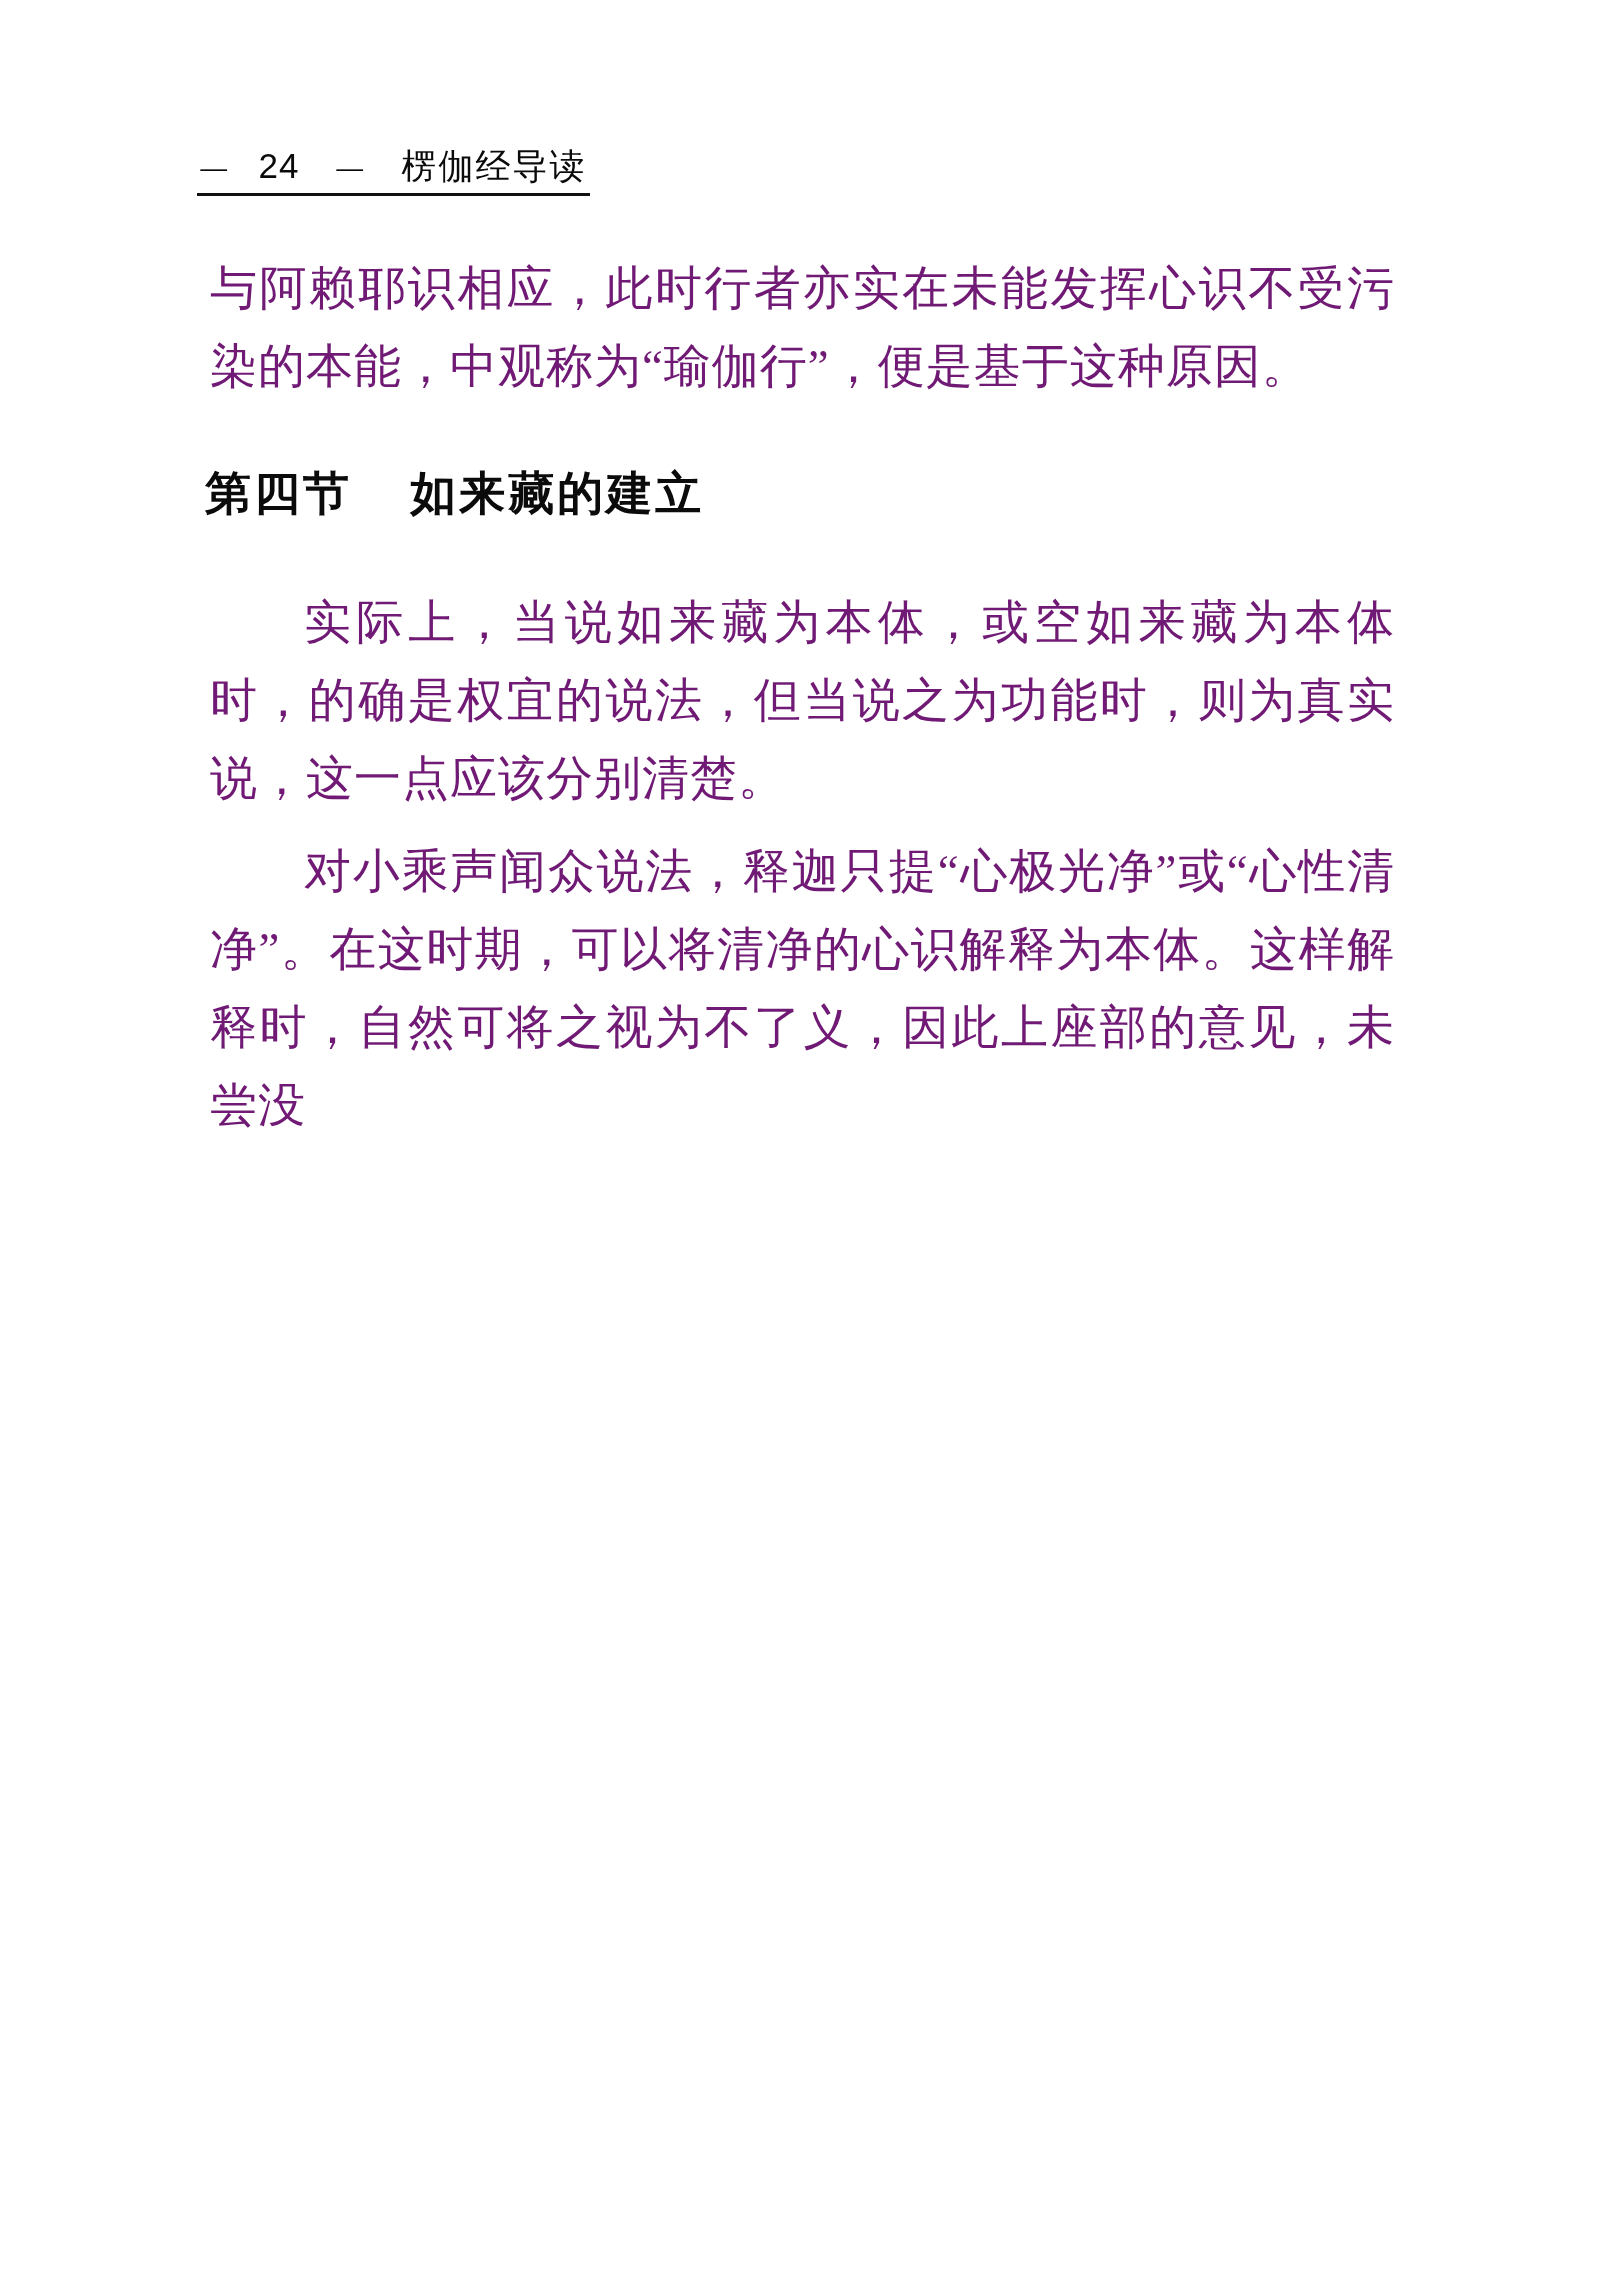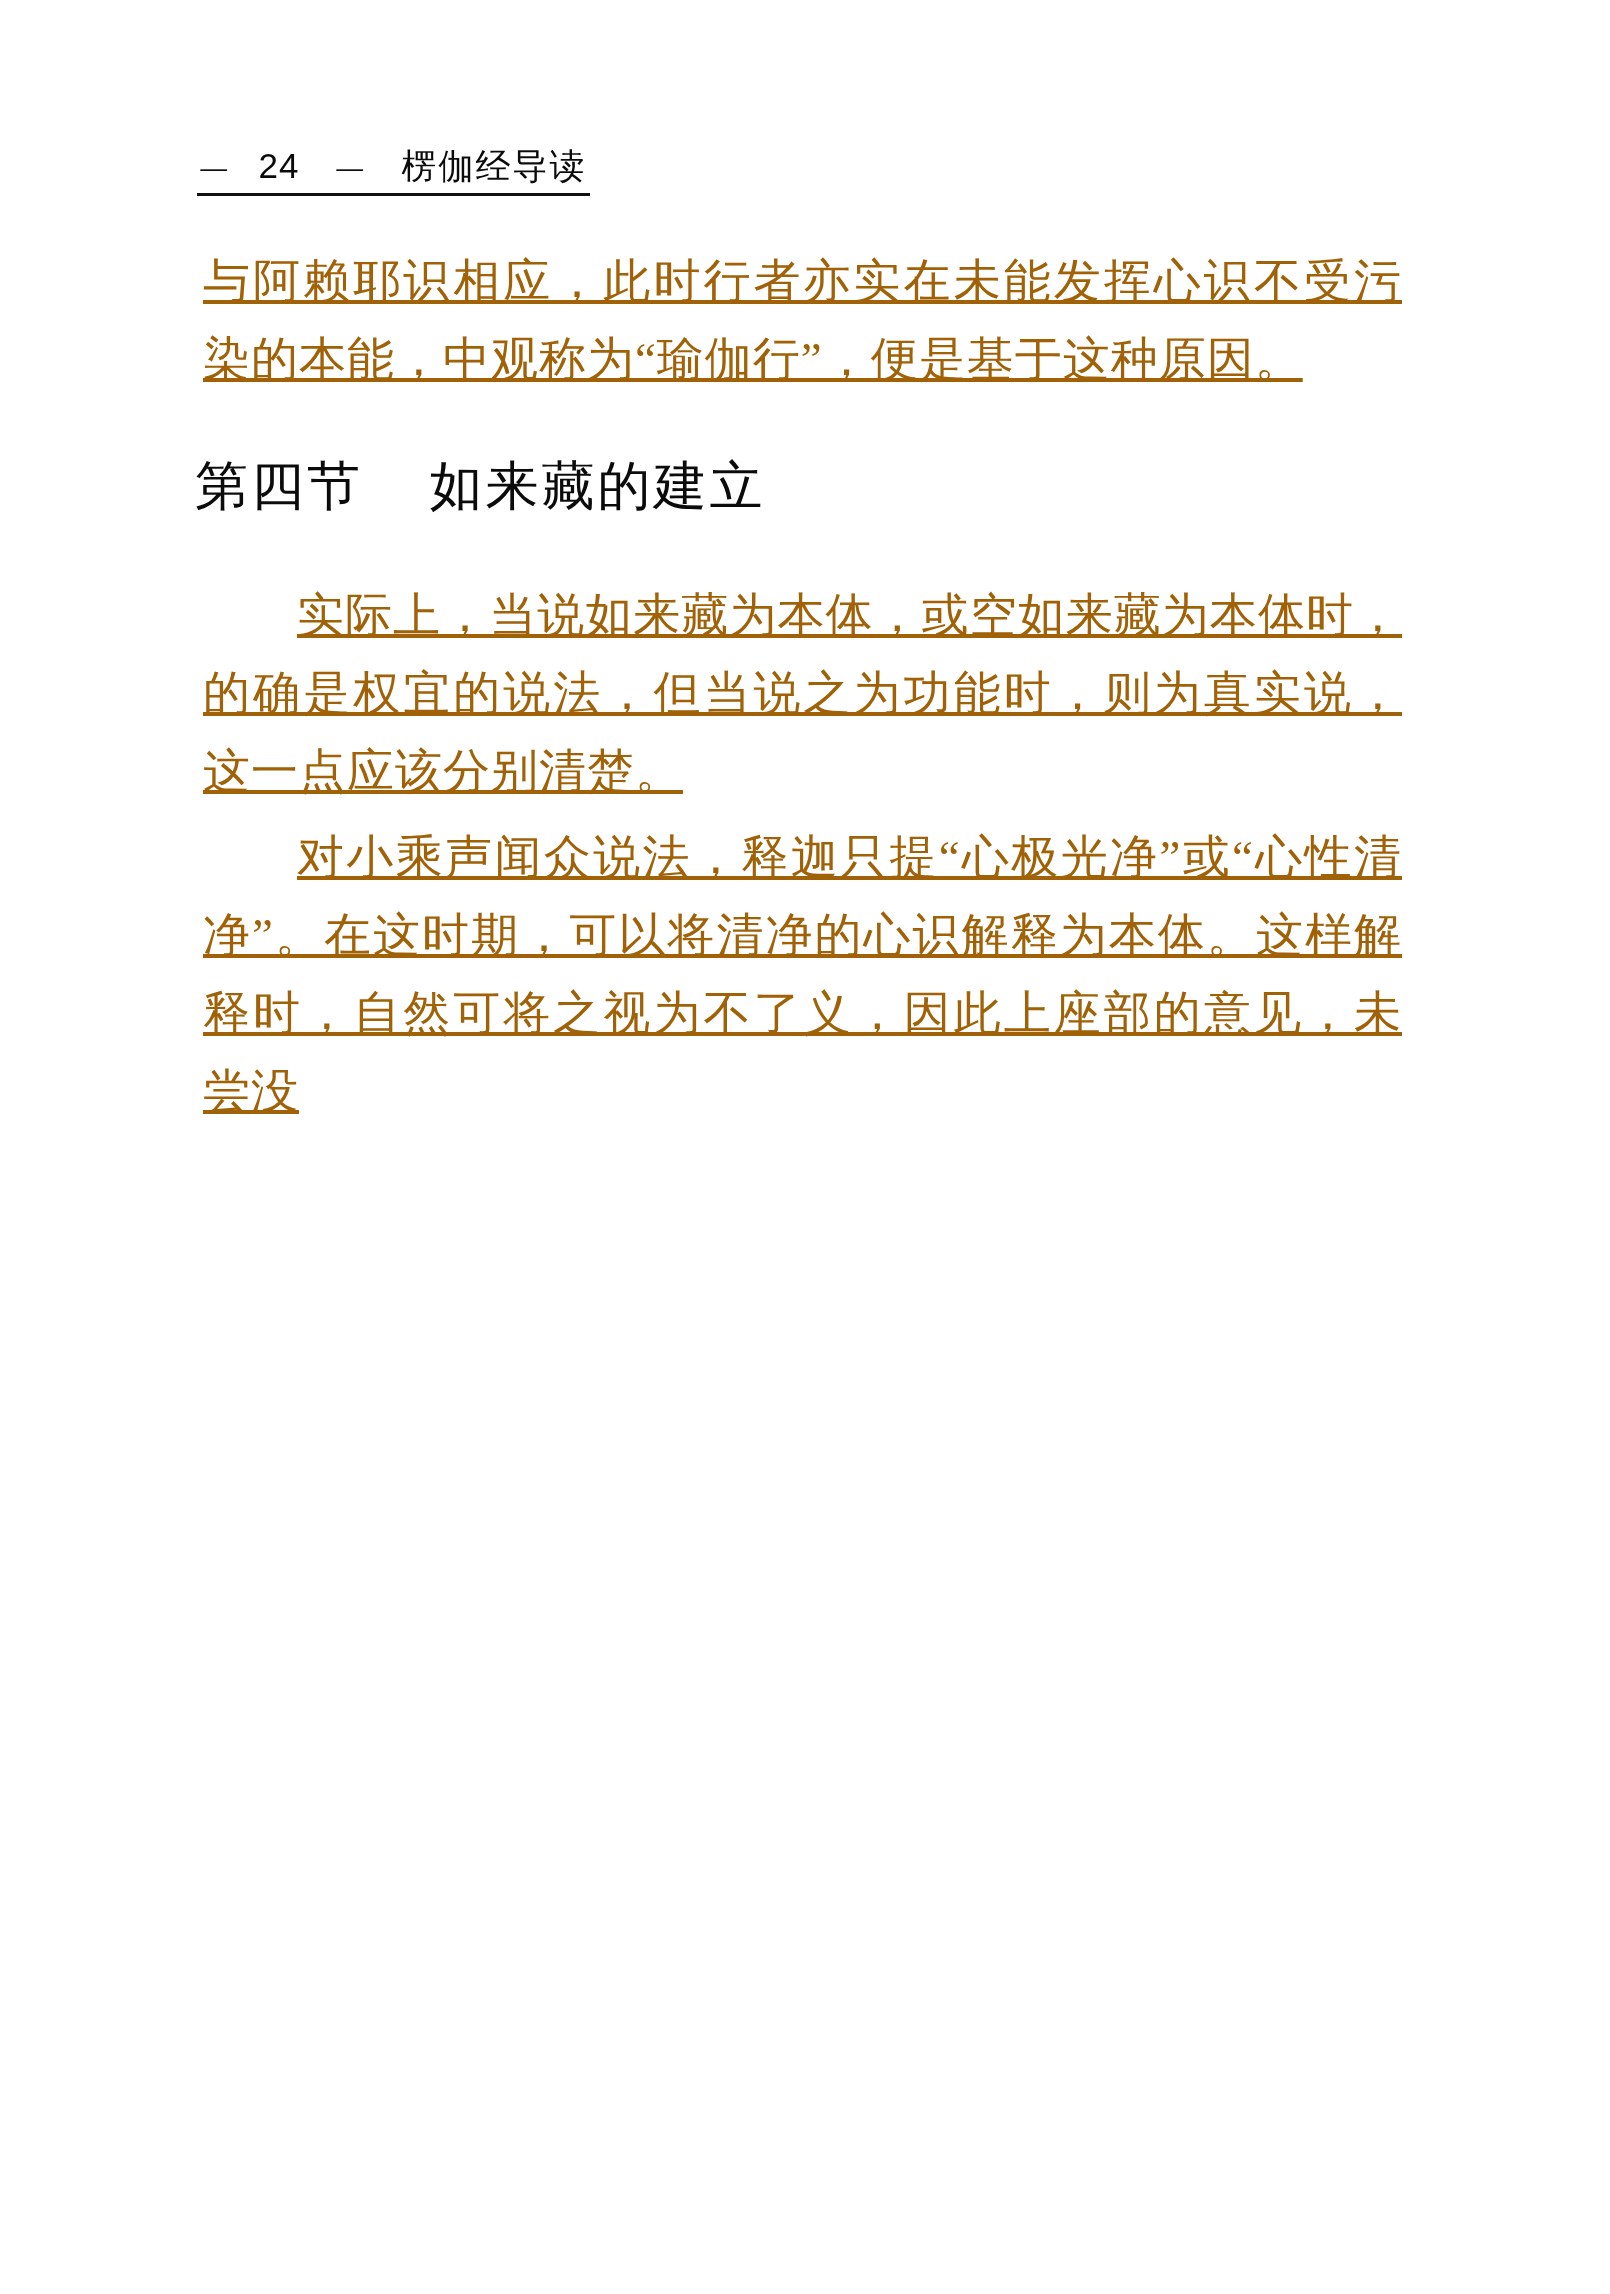--- a/index.html
+++ b/index.html
@@ -49,37 +49,36 @@
     letter-spacing: 2px;
   }
   
   .content {
     position: absolute;
     left: 195px;
     top: 234px;
     width: 1215px;
   }
   .content p {
-    margin: 8px;
+    margin: 15px;
     font-size: 47px;
     line-height: 78px;
     letter-spacing: 1px;
     text-align: justify;
     text-justify: inter-ideograph;
-    color: #a16207;
-    text-decoration: underline;
+    color: #701a75;
   }
   .content p.indent {
     text-indent: 2em;
   }
   .section-heading {
-    margin: 44px 0 45px 0;
-    font-size: 53px;
+    margin: 44px 0 45px 10px;
+    font-size: 46px;
     line-height: 89px;
-    font-weight: normal;
+    font-weight: bold;
     letter-spacing: 3px;
     white-space: nowrap;
   }
   .section-heading .sec-title {
     margin-left: 0.95em;
   }
 </style>
 </head>
 <body>
 

